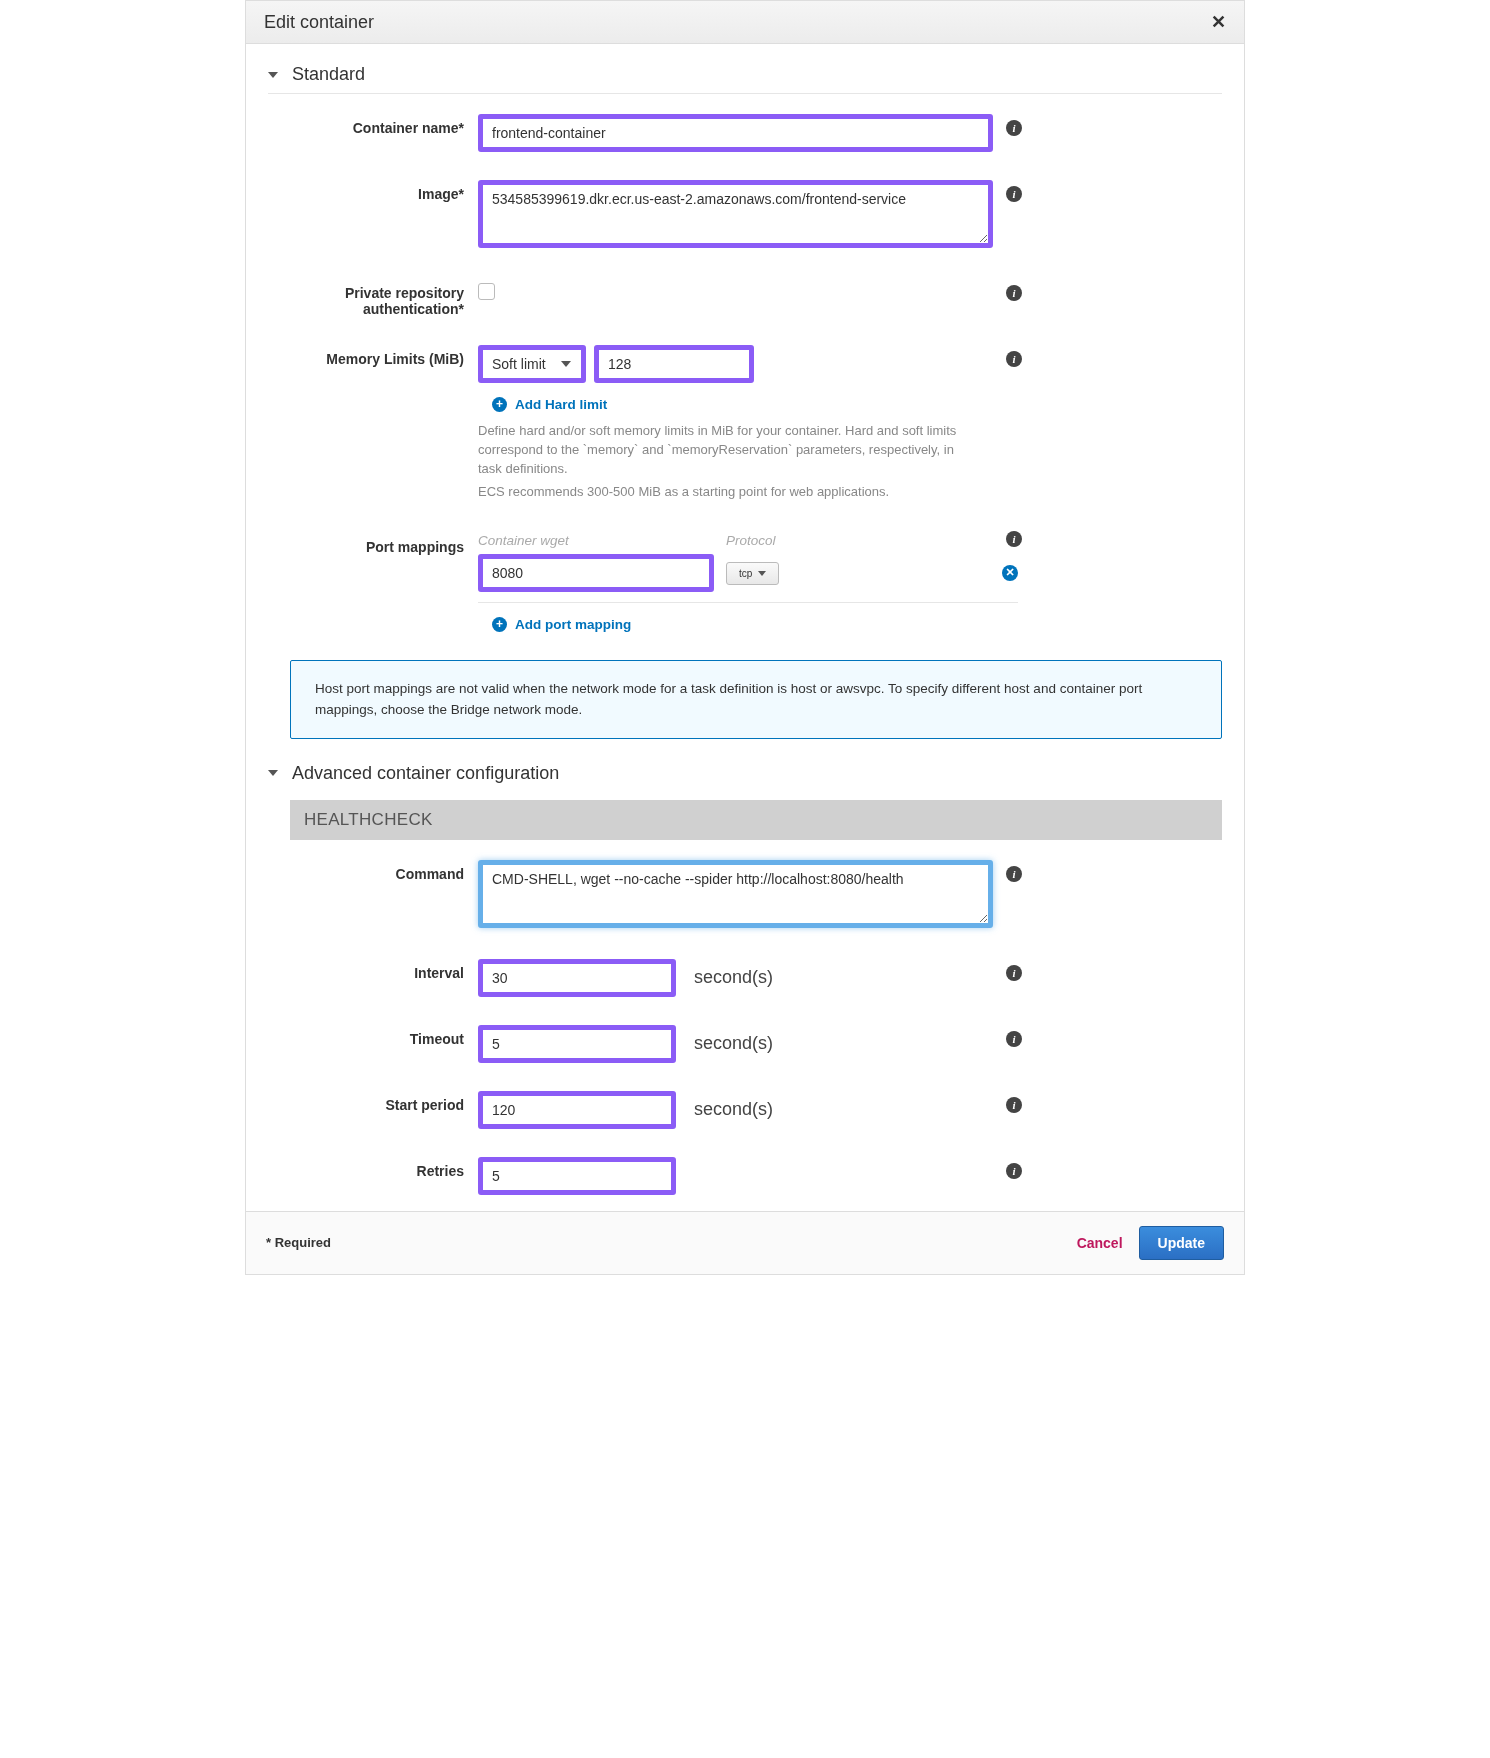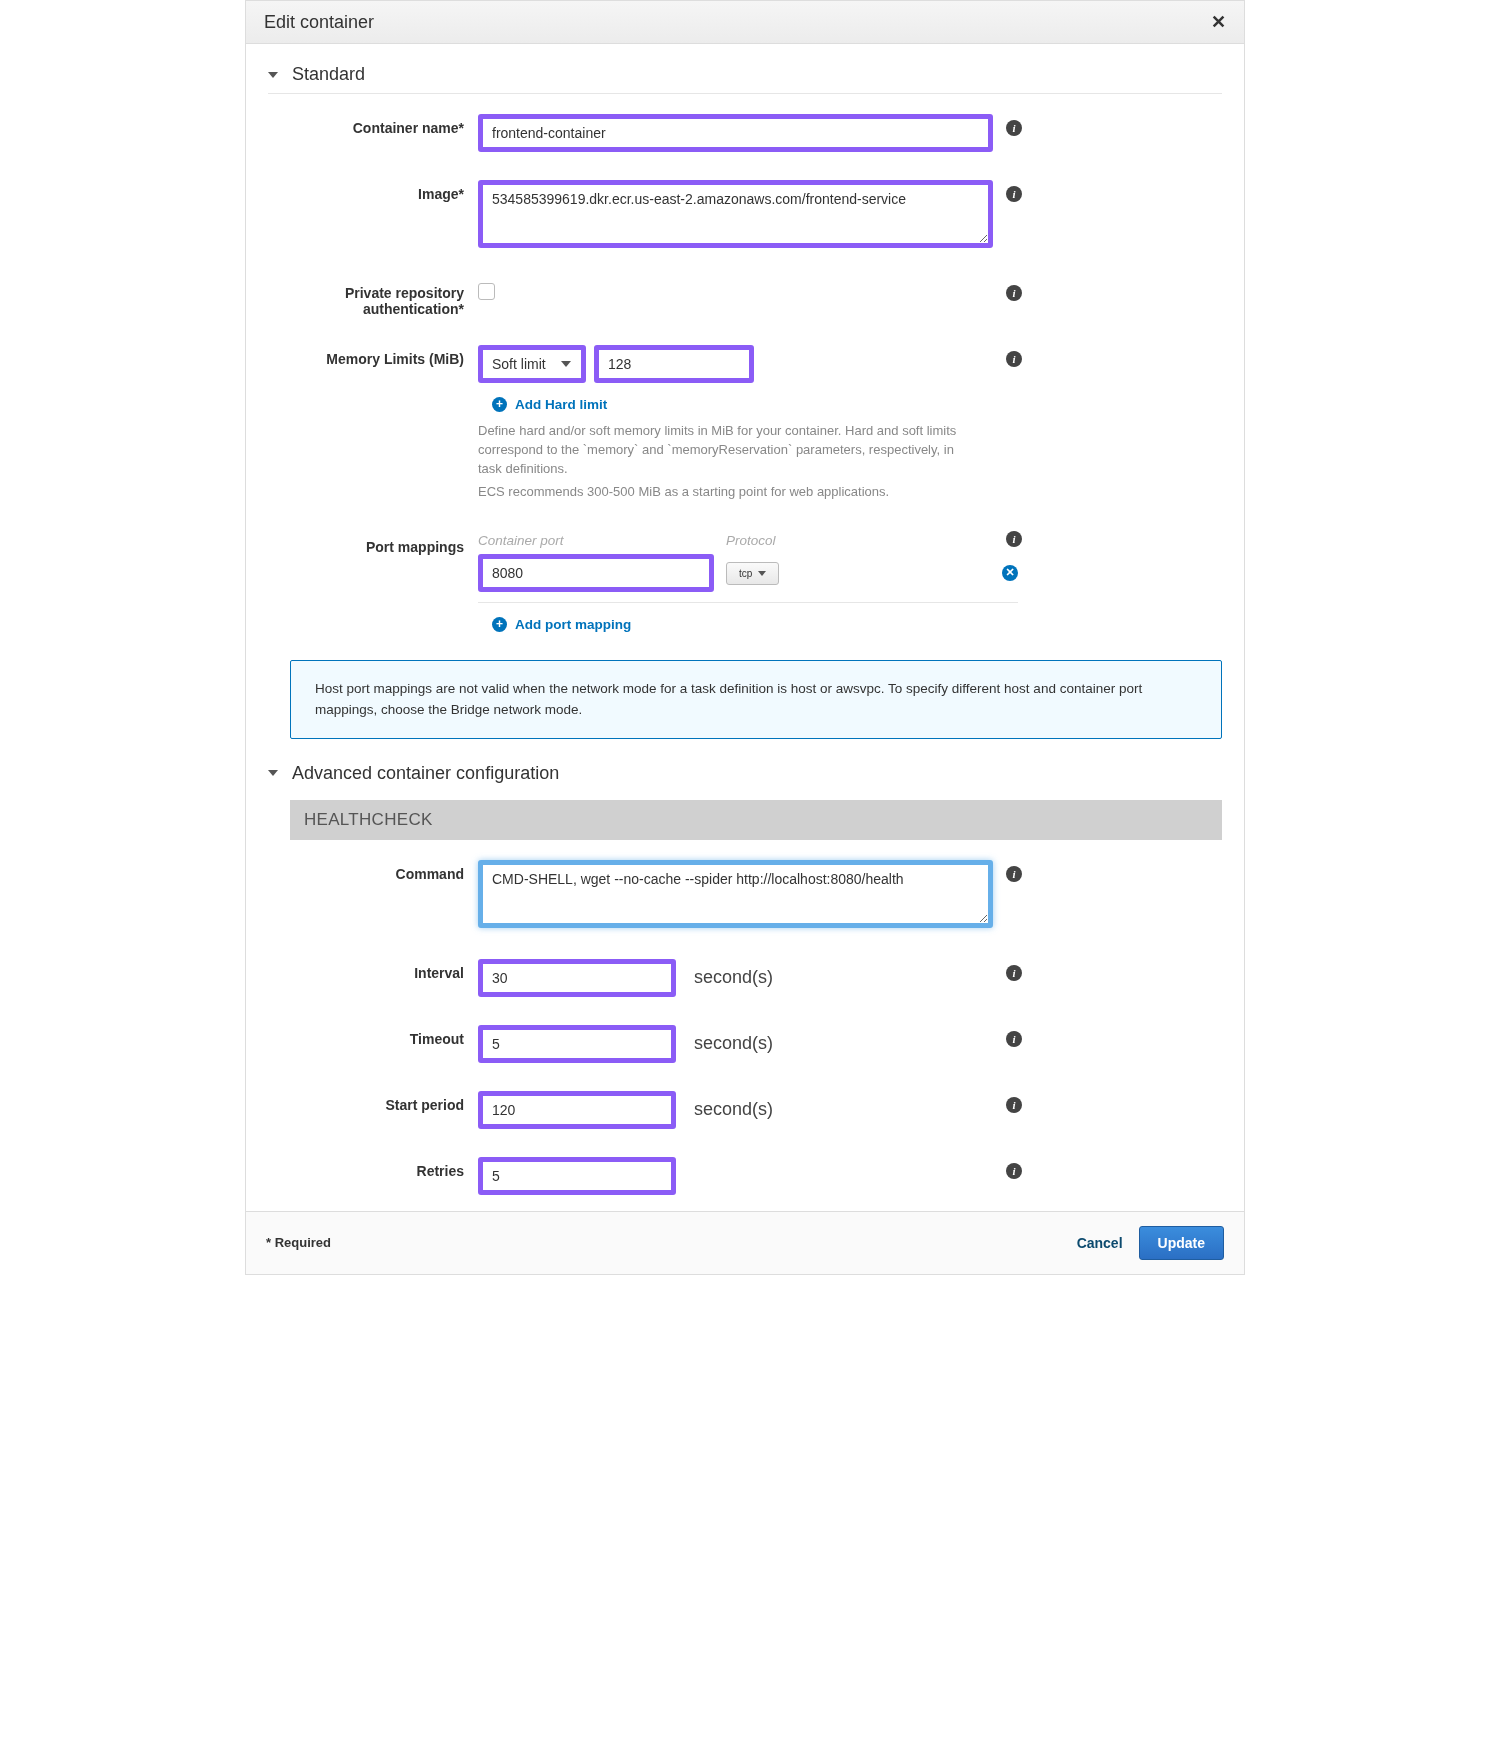--- a/index.html
+++ b/index.html
@@ -252,21 +252,21 @@
     align-items: center;
     background: #fafafa;
   }
   .req {
     font-weight: 700;
     color: #333;
     font-size: 13px;
   }
   .footer-actions { display: flex; gap: 16px; align-items: center; }
   .cancel-link {
-    color: #0c4a6e;
+    color: #be185d;
     font-weight: 700;
     cursor: pointer;
     font-size: 14px;
   }
   .update-btn {
     background: linear-gradient(#3b8ddd, #2b6fc4);
     border: 1px solid #1f5da0;
     color: #fff;
     font-weight: 700;
     padding: 8px 18px;
@@ -333,21 +333,21 @@
         </div>
         <div class="help-text">Define hard and/or soft memory limits in MiB for your container. Hard and soft limits correspond to the `memory` and `memoryReservation` parameters, respectively, in task definitions.</div>
         <div class="help-text" style="margin-top:4px">ECS recommends 300-500 MiB as a starting point for web applications.</div>
       </div>
     </div>
 
     <div class="form-row" style="margin-top:32px">
       <div class="form-label">Port mappings</div>
       <div class="form-control-wrap">
         <div class="port-columns">
-          <div class="port-col-label port-col-1">Container port</div>
+          <div class="port-col-label port-col-1">Container wget</div>
           <div class="port-col-label port-col-2">Protocol</div>
         </div>
         <span class="info-icon" style="top:-2px"></span>
         <div class="port-inputs">
           <input type="text" class="w-port" value="8080" style="">
           <div class="proto-btn">
             <span>tcp</span>
             <span class="mini-caret"></span>
           </div>
           <span class="remove-circle">✕</span>

